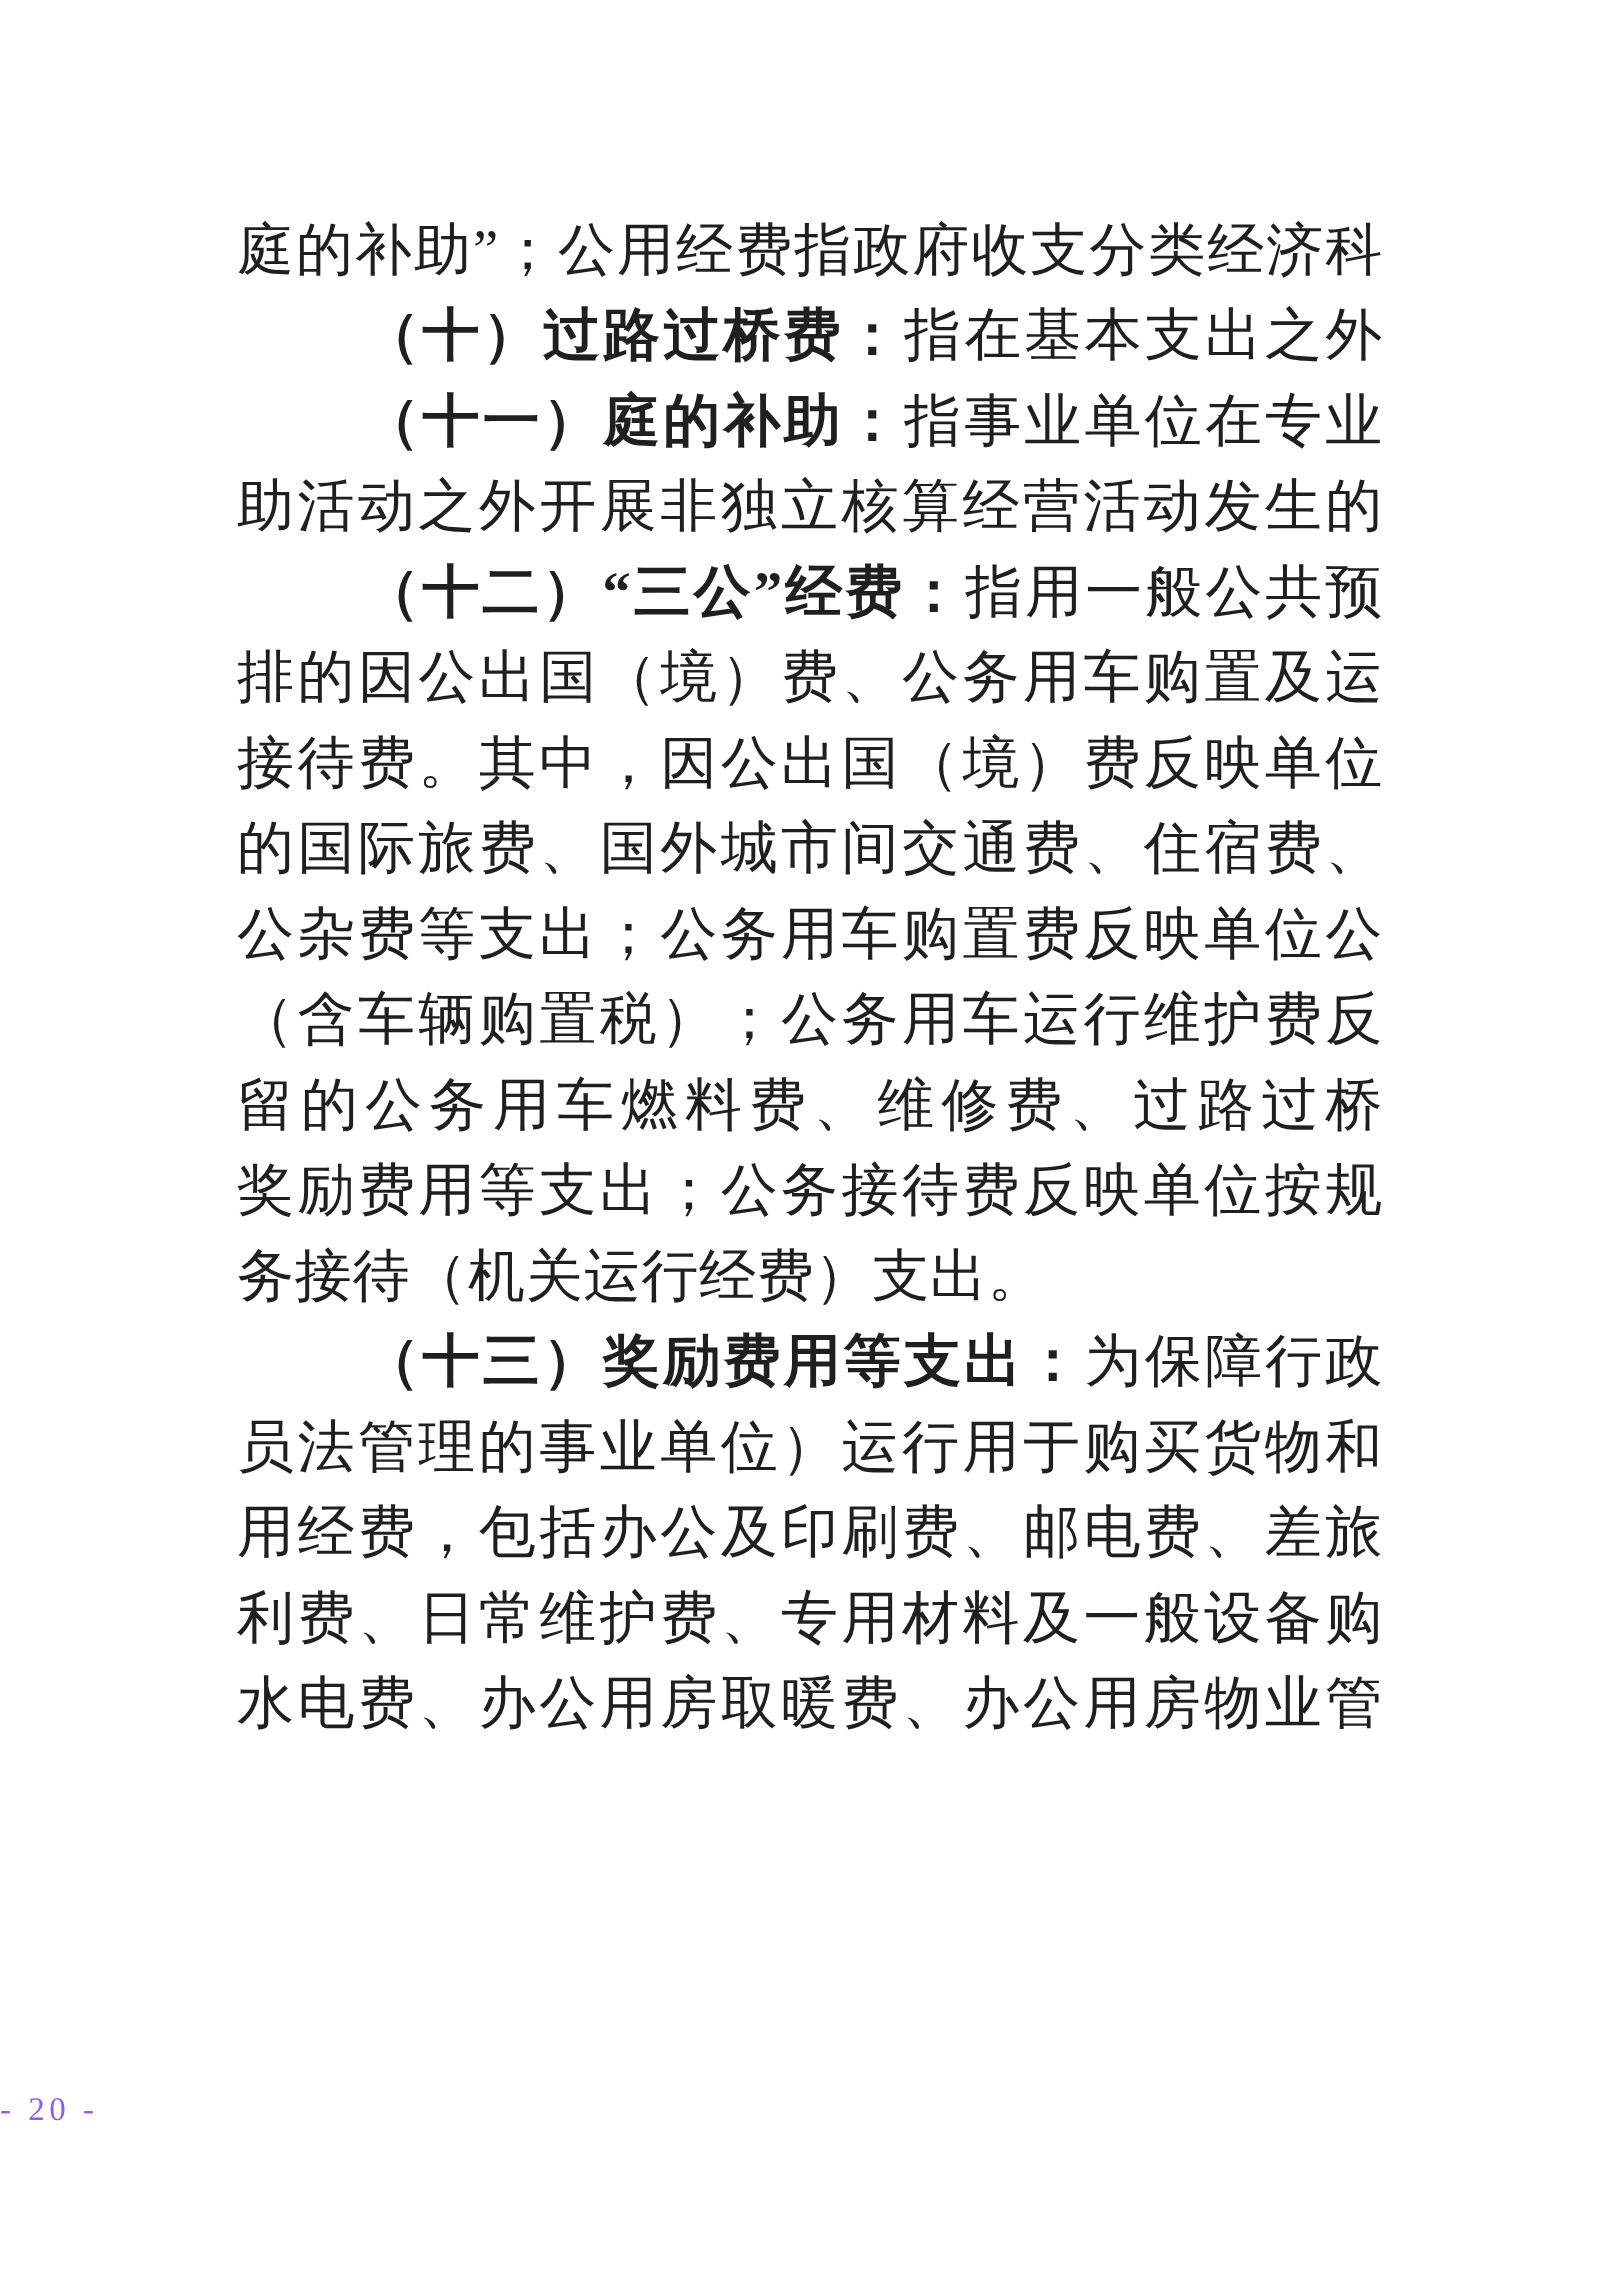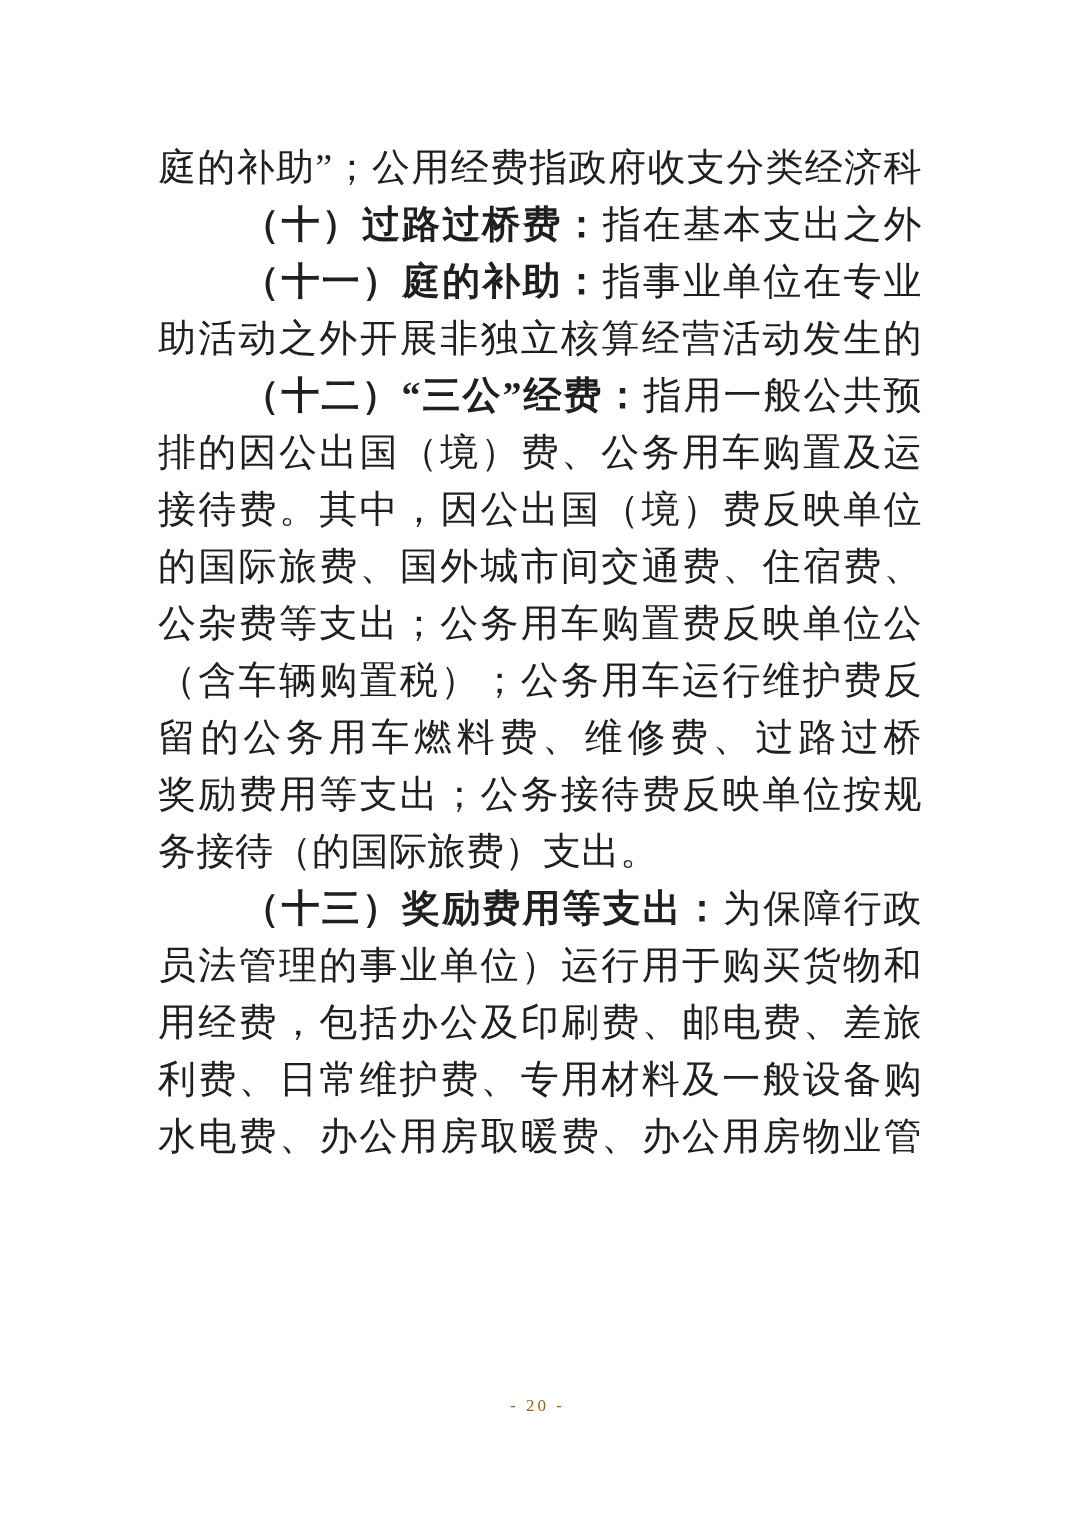--- a/index.html
+++ b/index.html
@@ -39,45 +39,45 @@
     text-indent: 2.2em;
   }
   .bold {
     font-weight: bold;
   }
   .footer {
     position: absolute;
     left: 0;
     right: 0;
     top: 1394px;
-    text-align: center;
-    font-size: 17px;
+    text-align: left;
+    font-size: 22px;
     line-height: 24px;
-    color: #a16207;
+    color: #8b5cf6;
     letter-spacing: 3px;
   }
 </style>
 </head>
 <body>
 
 <div class="page">
   <div class="text-body">
       <div class="line fill">庭的补助”；公用经费指政府收支分类经济科目中除“工资</div>
       <div class="line fill indent"><span class="bold">（十）过路过桥费：</span>指在基本支出之外为完成特定行政任</div>
       <div class="line fill indent"><span class="bold">（十一）庭的补助：</span>指事业单位在专业业务活动及其辅</div>
       <div class="line">助活动之外开展非独立核算经营活动发生的支出。</div>
       <div class="line fill indent"><span class="bold">（十二）“三公”经费：</span>指用一般公共预算财政拨款安</div>
       <div class="line fill">排的因公出国（境）费、公务用车购置及运行维护费、公务</div>
       <div class="line fill">接待费。其中，因公出国（境）费反映单位公务出国（境）</div>
       <div class="line fill">的国际旅费、国外城市间交通费、住宿费、伙食费、培训费、</div>
       <div class="line fill">公杂费等支出；公务用车购置费反映单位公务用车购置支出</div>
       <div class="line fill">（含车辆购置税）；公务用车运行维护费反映单位按规定保</div>
       <div class="line fill">留的公务用车燃料费、维修费、过路过桥费、保险费、安全</div>
       <div class="line fill">奖励费用等支出；公务接待费反映单位按规定开支的各类公</div>
-      <div class="line">务接待（的国际旅费）支出。</div>
+      <div class="line">务接待（机关运行经费）支出。</div>
       <div class="line fill indent"><span class="bold">（十三）奖励费用等支出：</span>为保障行政单位（含参照公务</div>
       <div class="line fill">员法管理的事业单位）运行用于购买货物和服务等的各项公</div>
       <div class="line fill">用经费，包括办公及印刷费、邮电费、差旅费、会议费、福</div>
       <div class="line fill">利费、日常维护费、专用材料及一般设备购置费、办公用房</div>
       <div class="line fill">水电费、办公用房取暖费、办公用房物业管理费、公务用车</div>
     </div>
   <div class="footer">- 20 -</div>
 </div>
 
 </body></html>

